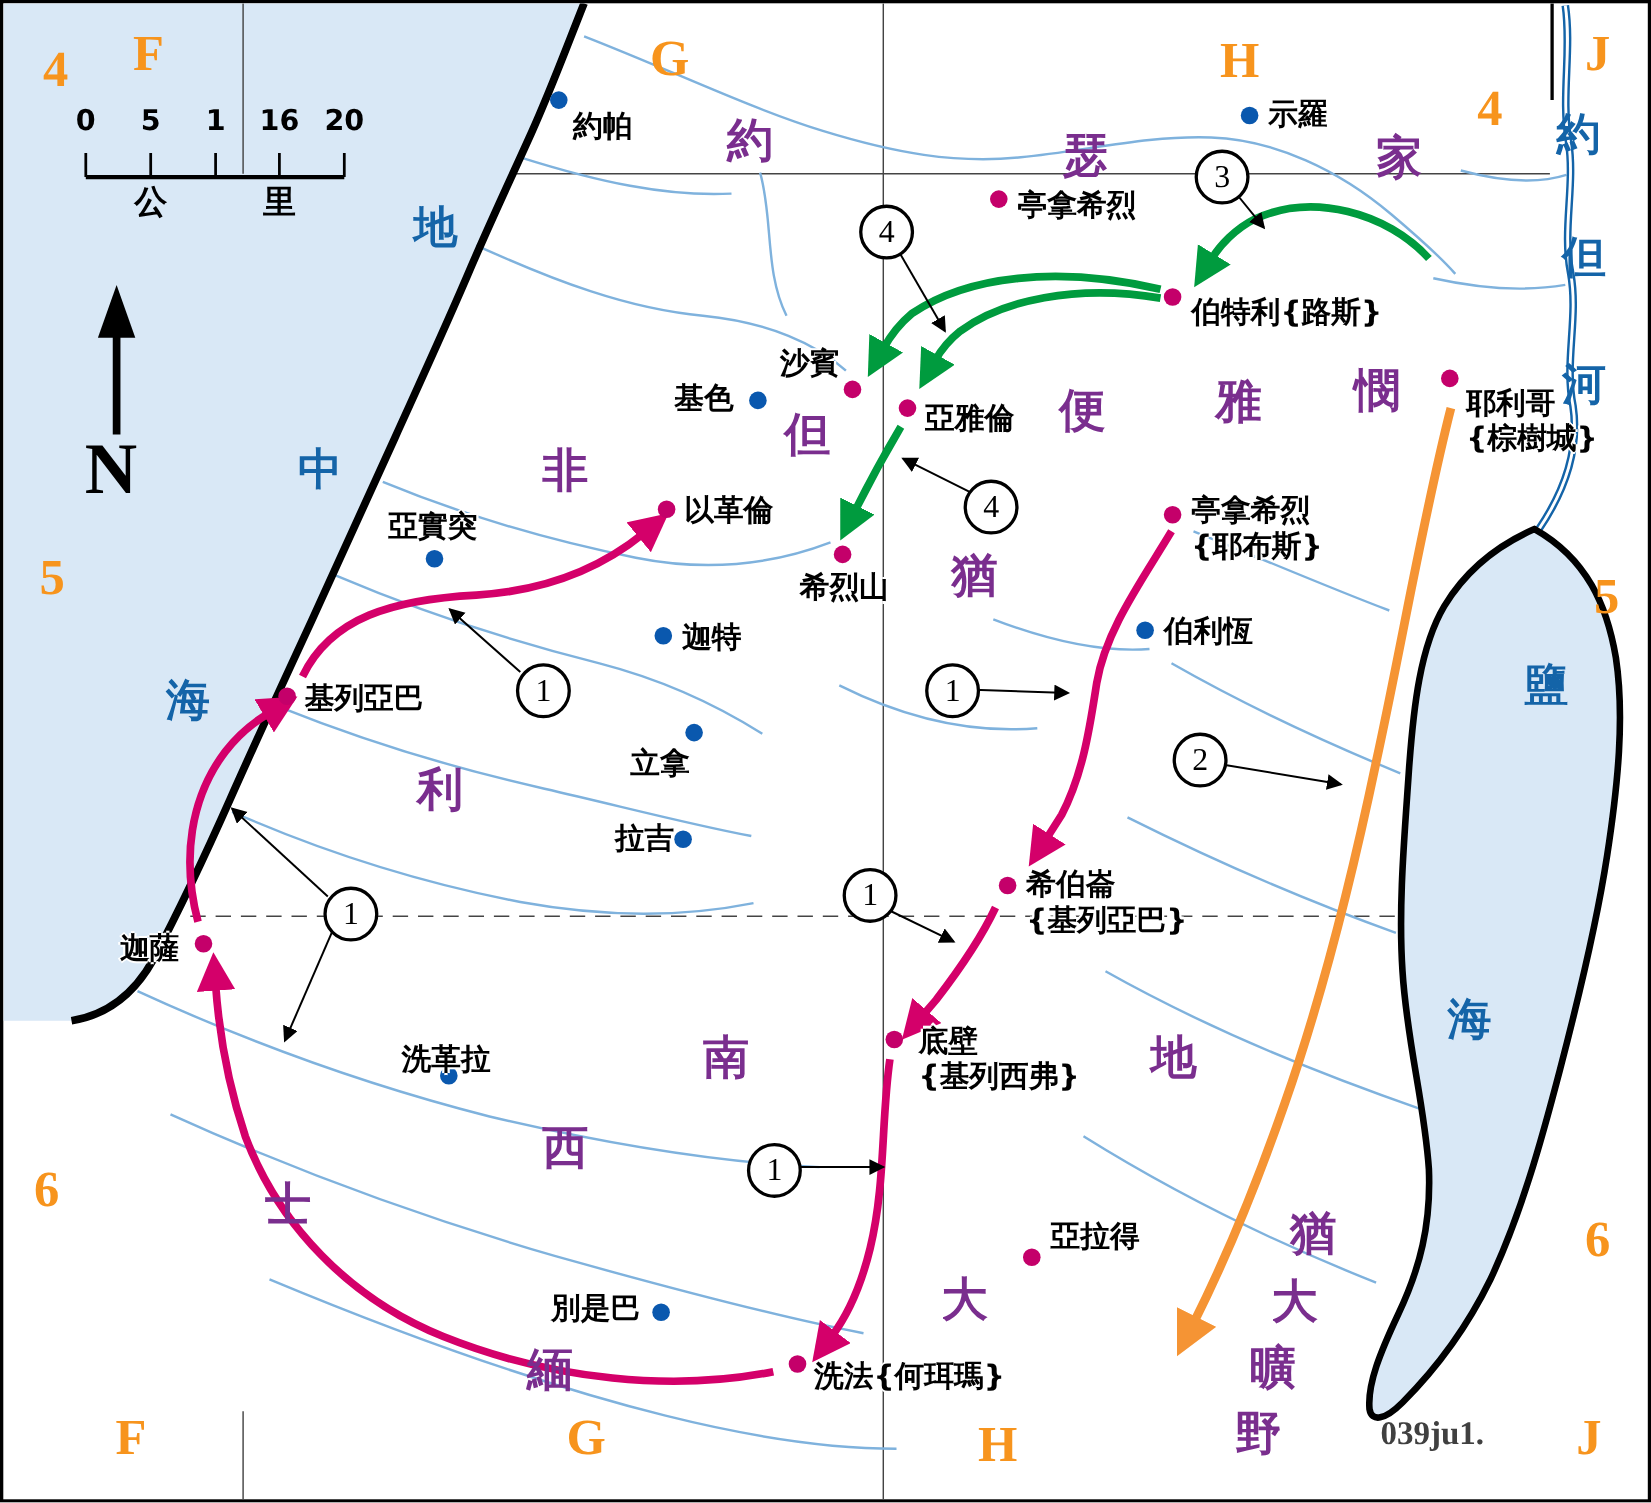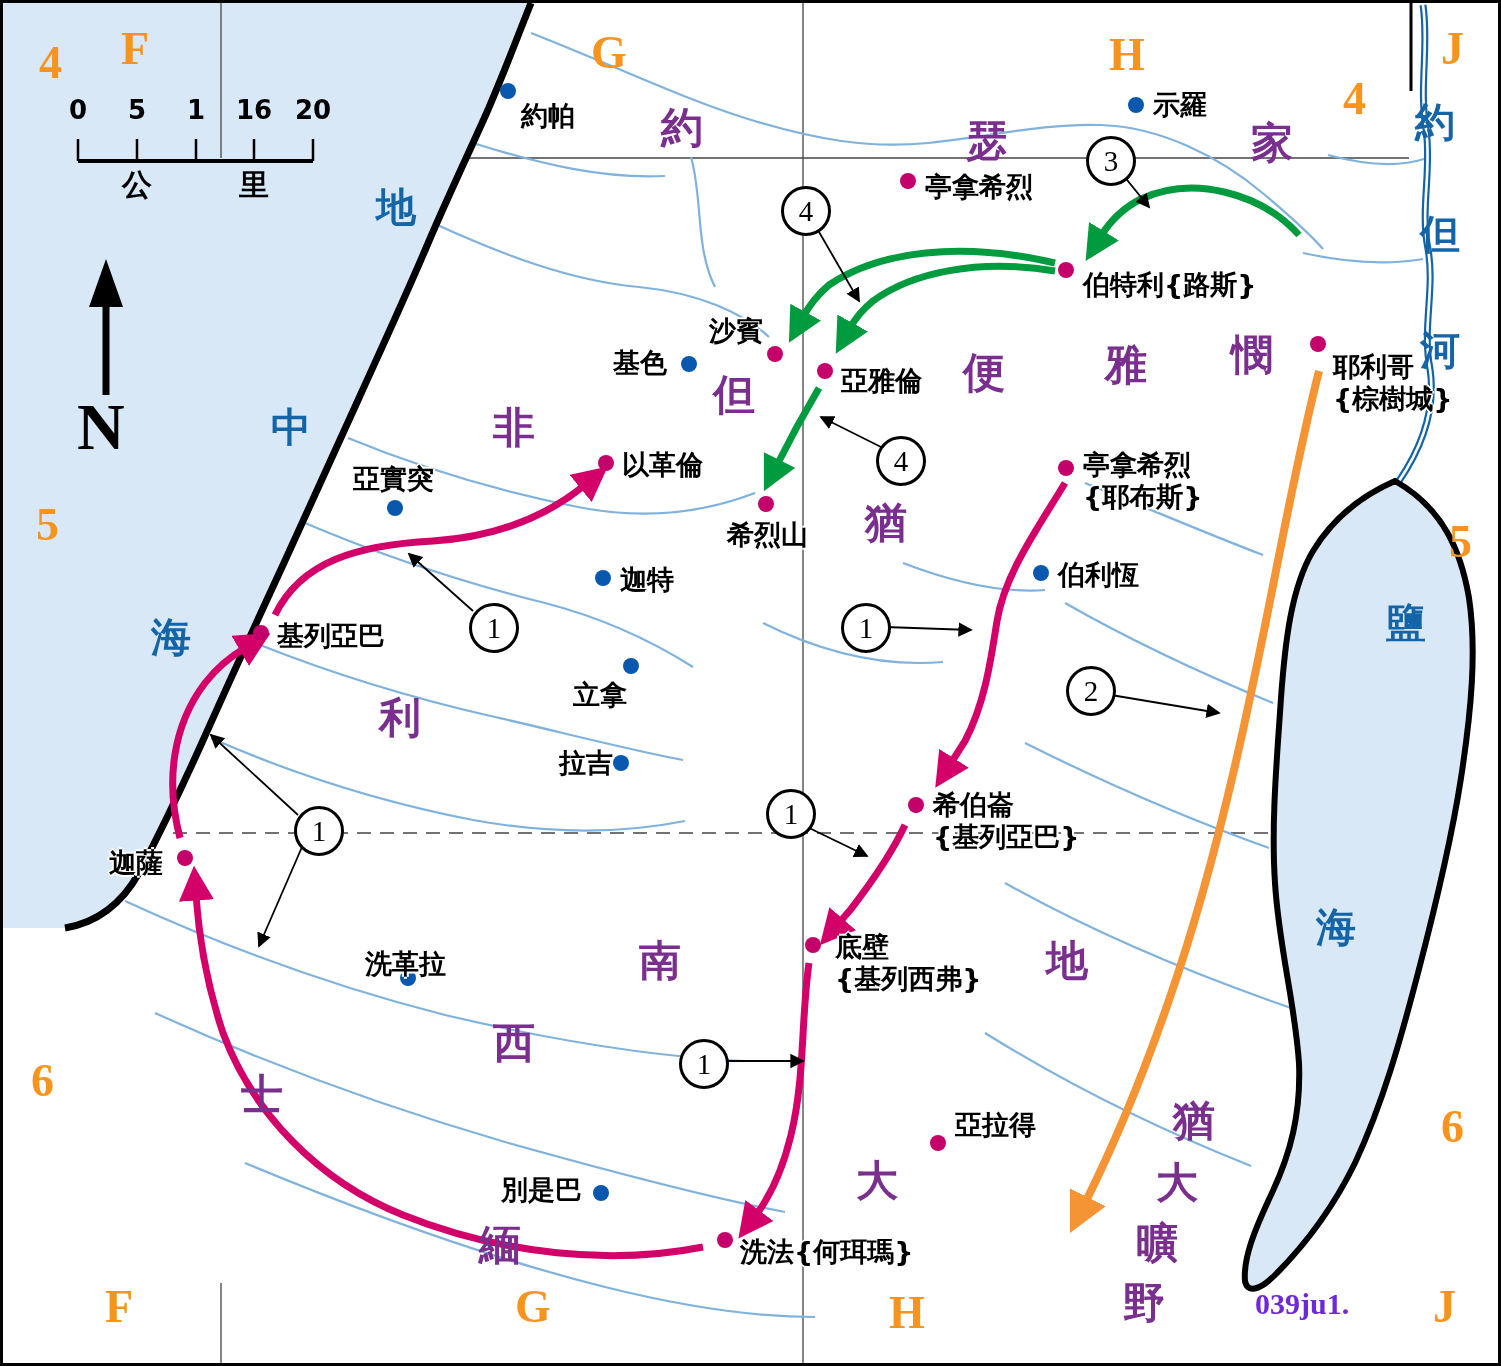--- a/index.html
+++ b/index.html
@@ -17,21 +17,21 @@
   .scale-unit{color:#000;font-weight:bold;font-size:30px;transform:translateX(-50%);}
   .dot{position:absolute;width:16px;height:16px;border-radius:50%;}
   .dot.blue{background:#0a58ae;}
   .dot.magenta{background:#c4006a;}
   .num-circle{position:absolute;width:44px;height:44px;border:3px solid #000;border-radius:50%;
               background:#fff;display:flex;align-items:center;justify-content:center;
               font-family:"Liberation Serif",serif;font-size:29px;color:#000;}
   .north-label{position:absolute;left:74px;top:386px;font-family:"Liberation Serif",serif;
                font-weight:bold;font-size:66px;color:#000;}
   .map-code{position:absolute;left:1252px;top:1284px;font-family:"Liberation Serif",serif;
-            font-weight:bold;font-size:30px;color:#6d28d9;}
+            font-weight:bold;font-size:30px;color:#404040;}
 </style>
 </head>
 <body>
 
 <div class="canvas">
 
   <svg width="1501" height="1366" viewBox="0 0 1501 1366">
     <defs>
       <marker id="arrMag" markerWidth="5.5" markerHeight="5.5" refX="0.8" refY="2.5" orient="auto">
         <path d="M0,0 L5,2.5 L0,5 Z" fill="#d4006a"></path>

